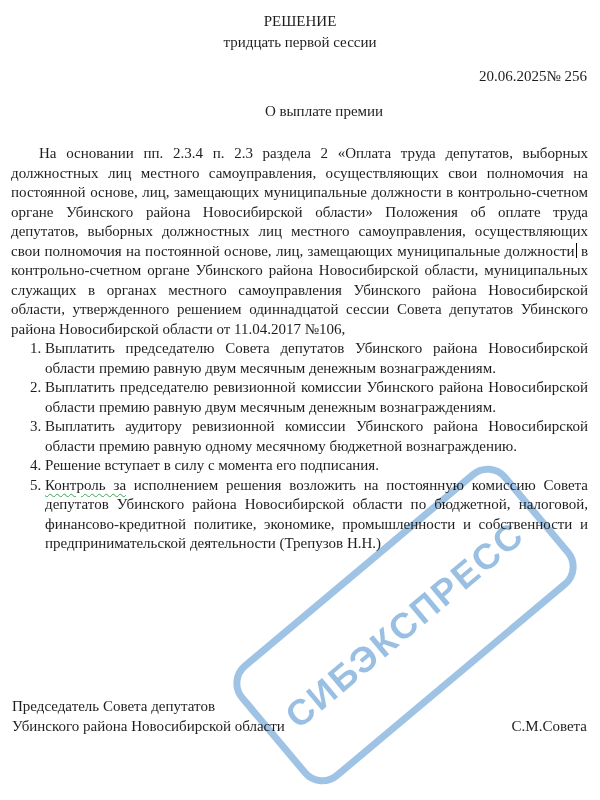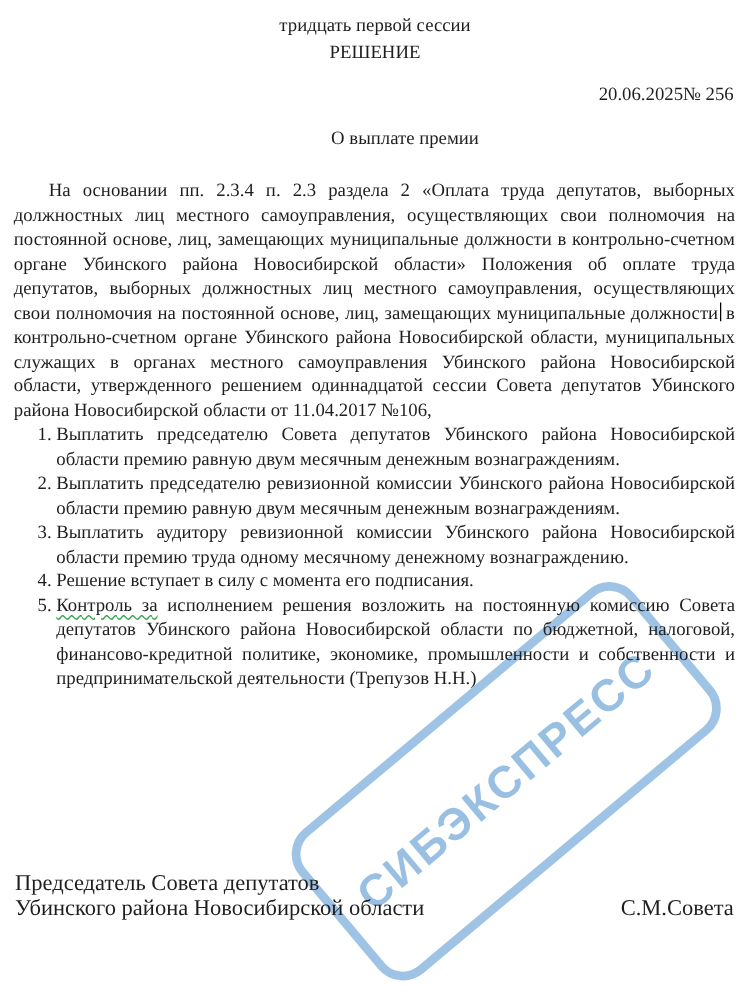--- a/index.html
+++ b/index.html
@@ -81,55 +81,55 @@
     text-decoration: underline;
     text-decoration-style: wavy;
     text-decoration-color: #3aa655;
     text-decoration-thickness: 1px;
     text-underline-offset: 3px;
     margin-top: 36px;
   }
 
   .footer {
     position: absolute; top: 696px; left: 12px; right: 13px;
-    font-size: 18px; line-height: 20px;
+    font-size: 15px; line-height: 20px;
   }
   .footer-row2 { display: flex; justify-content: space-between; }
 </style>
 </head>
 <body>
 
 <div class="page">
 
   <div class="stamp">
     <span class="stamp-text">СИБЭКСПРЕСС</span>
   </div>
 
   <div class="content">
 
     <div class="doc-title">
+      <div>РЕШЕНИЕ</div>
       <div>тридцать первой сессии</div>
-      <div>РЕШЕНИЕ</div>
     </div>
 
     <div class="meta-row">
       <span>20.06.2025</span>
       <span>№ 256</span>
     </div>
 
     <div class="subject">О выплате премии</div>
 
     <div class="bodytext">
       <p><span>На основании пп. 2.3.4 п. 2.3 раздела 2  «Оплата труда депутатов, выборных должностных лиц местного самоуправления, осуществляющих свои полномочия на постоянной основе, лиц, замещающих муниципальные должности в контрольно-счетном органе Убинского района Новосибирской области» Положения об оплате труда депутатов, выборных должностных лиц местного самоуправления, осуществляющих свои полномочия на постоянной основе, лиц, замещающих муниципальные должности</span><span class="cursor"></span><span> в контрольно-счетном органе Убинского района Новосибирской области, муниципальных служащих в органах местного самоуправления Убинского района Новосибирской области, утвержденного решением одиннадцатой сессии Совета депутатов Убинского района Новосибирской области от 11.04.2017 №106,</span></p>
 
 
       <ol class="decisions">
         <li>Выплатить председателю Совета депутатов Убинского района Новосибирской области премию равную двум месячным денежным вознаграждениям.</li>
         <li>Выплатить председателю ревизионной комиссии Убинского района Новосибирской области премию равную двум месячным денежным вознаграждениям.</li>
-        <li>Выплатить аудитору ревизионной комиссии Убинского района Новосибирской области премию труда одному месячному денежному вознаграждению.</li>
+        <li>Выплатить аудитору ревизионной комиссии Убинского района Новосибирской области премию равную одному месячному бюджетной вознаграждению.</li>
         <li>Решение вступает в силу с момента его подписания.</li>
         <li><span class="squiggle">Контроль за</span><span> исполнением решения возложить на постоянную комиссию Совета депутатов Убинского района Новосибирской области по бюджетной, налоговой, финансово-кредитной политике, экономике, промышленности и собственности и предпринимательской деятельности (Трепузов Н.Н.)</span></li>
       </ol>
     </div>
 
     <div class="footer">
       <div>Председатель Совета депутатов</div>
       <div class="footer-row2">
         <span>Убинского района Новосибирской области</span>
         <span>С.М.Совета</span>

